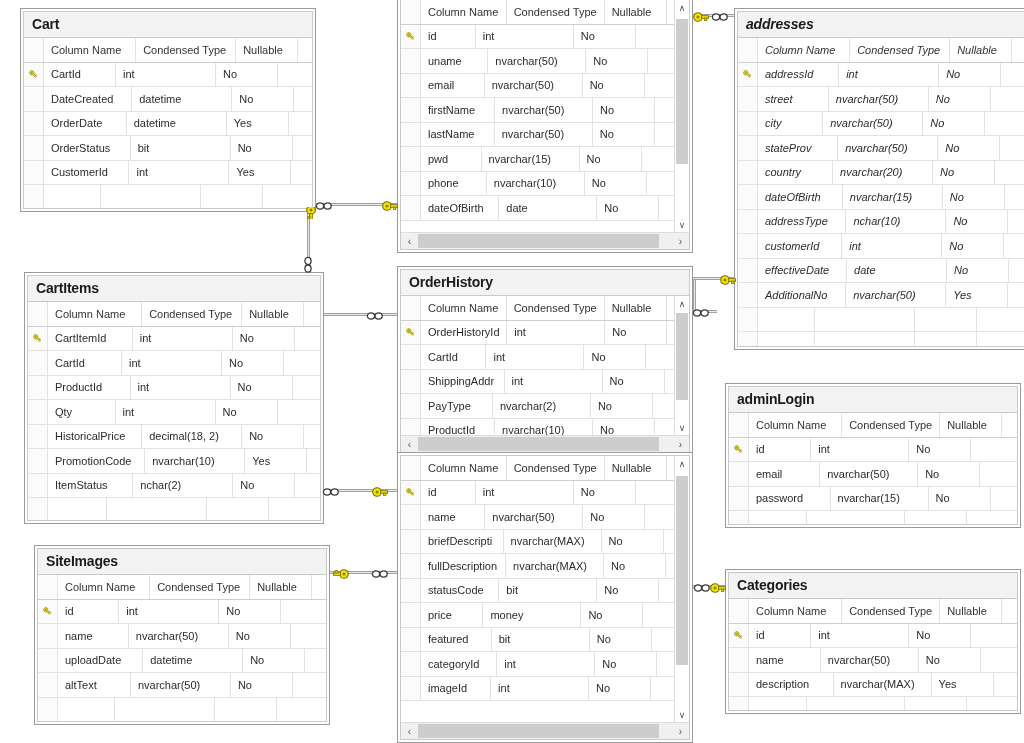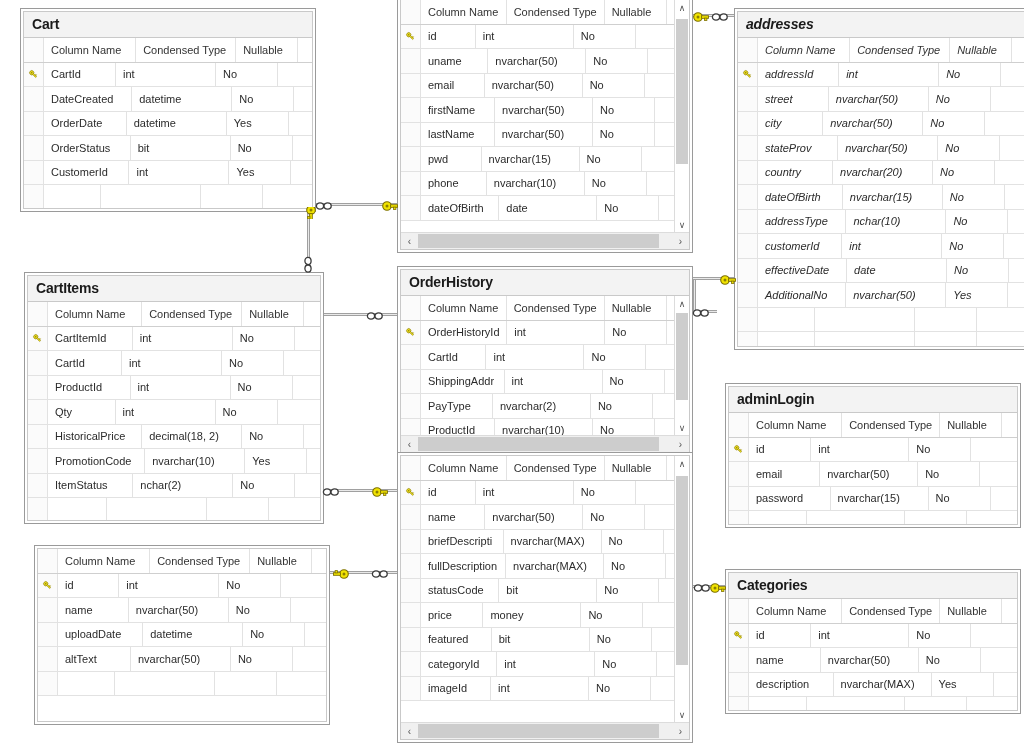--- a/index.html
+++ b/index.html
@@ -669,20 +669,21 @@
           <div class="hbtn">‹</div>
           <div class="htrack">
             <div class="hthumb" style="left: 0%; width: 95%;"></div>
           </div>
           <div class="hbtn">›</div>
         </div>
       </div>
     </div>
     <div class="tbl" style="left: 22px; top: 545px; width: 296px; height: 180px;">
       <div class="tbl-inner">
+        <div class="tbl-title">SiteImages</div>
         <div class="grid-wrap">
           <div class="grid">
             <div class="row hdr" style="--typew: 100px; --nullw: 62px;">
               <div class="c-key"></div>
               <div class="c-name">Column Name</div>
               <div class="c-type">Condensed Type</div>
               <div class="c-null">Nullable</div>
               <div class="c-pad"></div>
             </div>
             <div class="row" style="--typew: 100px; --nullw: 62px;">

